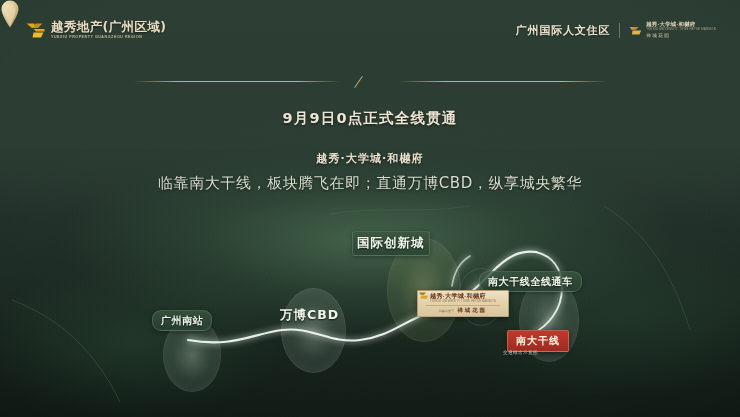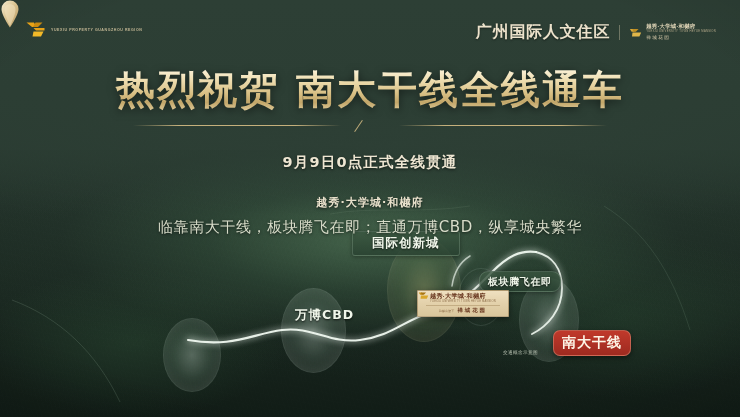--- a/index.html
+++ b/index.html
@@ -65,21 +65,21 @@
     text-shadow:0 1px 2px rgba(0,0,0,.5);
   }
   .brand-en{
     font-size:3.6px; font-weight:700; color:#cdbf9b; letter-spacing:.55px;
     margin-top:2.5px; opacity:.95; transform:scaleY(1.05);
   }
 
   .hright{ position:absolute; right:24px; top:22px; display:flex; align-items:center; gap:9px; }
   .hright-title{
     font-family:"DejaVu Sans","Liberation Sans",sans-serif;
-    font-size:16px; font-weight:700; color:#ece2cb; letter-spacing:.8px;
+    font-size:11px; font-weight:700; color:#ece2cb; letter-spacing:.8px;
     text-shadow:0 1px 2px rgba(0,0,0,.5);
     margin-left:24px;
   }
   .hr-div{ width:1px; height:15px; background:rgba(220,208,178,.38); }
   .hright-logo{ display:flex; align-items:center; gap:4px; }
   .hl-mark{ width:13px; height:11px; flex:0 0 auto; }
   .hl-txt{ display:flex; flex-direction:column; line-height:1; }
   .hl-a{ font-size:5.4px; font-weight:700; color:#e4d8ba; letter-spacing:.25px; white-space:nowrap; }
   .hl-b{ font-size:2.7px; color:#b8ac8c; letter-spacing:.3px; margin-top:1.5px; white-space:nowrap; }
   .hl-c{ font-size:4.6px; color:#d9cbab; letter-spacing:1.4px; margin-top:2.5px; white-space:nowrap; }
@@ -183,37 +183,36 @@
     padding:2.5px 8px;
     border-radius:9px;
     background:linear-gradient(180deg, rgba(58,86,64,.82) 0%, rgba(40,64,48,.80) 100%);
     border:1px solid rgba(185,215,190,.22);
     font-family:"DejaVu Sans","Liberation Sans",sans-serif;
     font-size:10px; font-weight:700; letter-spacing:.6px;
     color:#f0f6ea; white-space:nowrap;
     text-shadow:0 1px 2px rgba(0,0,0,.7);
     box-shadow:0 1px 4px rgba(0,0,0,.35);
   }
-  .pill.big{ font-size:12.5px; padding:3px 19px; border-radius:3px; letter-spacing:1px; }
+  .pill.big{ font-size:12.5px; padding:3px 4px; border-radius:3px; letter-spacing:1px; }
   .pill.p1{ left:152px; top:310px; }          
   .pill.p2{ left:276px; top:304px; background:none; border:none; box-shadow:none; } 
   .pill.p3{ left:352px; top:231px; }          
   .pill.p4{ left:479px; top:271px; }          
 
   
   .redbadge{
     position:absolute; left:507px; top:330px; z-index:9;
-    padding:3px 8px; border-radius:7px;
+    padding:3px 8px; border-radius:2px;
     background:linear-gradient(180deg,#c0392b 0%, #9e2a20 100%);
     border:1px solid rgba(240,190,160,.35);
     font-family:"DejaVu Sans","Liberation Sans",sans-serif;
-    font-size:14px; font-weight:700; letter-spacing:1px;
+    font-size:10px; font-weight:700; letter-spacing:1px;
     color:#fdf4e6; white-space:nowrap;
     box-shadow:0 2px 5px rgba(0,0,0,.45);
-    margin-left:46px;
   }
   .redbadge-note{
     position:absolute; left:503px; top:350px; z-index:9;
     font-family:"DejaVu Sans","Liberation Sans",sans-serif;
     font-size:4.6px; letter-spacing:.4px; color:#b9c2b2; white-space:nowrap;
   }
 
   
   .pin{ position:absolute; left:444px; top:264px; width:20px; height:28px; z-index:9; }
   .plaque{
@@ -249,20 +248,21 @@
   <div class="header">
 
     <div class="brand">
       <svg class="brand-mark" viewBox="0 0 38 34">
         <path d="M1 3 L16 3 L21 12 L12 12 Z" fill="#e8a317"></path>
         <path d="M15 14 L37 14 L37 19 L20 19 Z" fill="#e8a317"></path>
         <path d="M15 21 L35 21 L30 31 L13 31 Z" fill="#f2b928"></path>
         <path d="M19 3 L33 3 L24 12 L14 12 Z" fill="#c98a10"></path>
       </svg>
       <div class="brand-txt">
+        <div class="brand-cn">越秀地产(广州区域)</div>
         <div class="brand-en">YUEXIU PROPERTY GUANGZHOU REGION</div>
       </div>
     </div>
 
     <div class="hright">
       <div class="hright-title">广州国际人文住区</div>
       <div class="hr-div"></div>
       <div class="hright-logo">
         <svg class="hl-mark" viewBox="0 0 30 24">
           <path d="M2 4 L10 4 L13 10 L6 10 Z" fill="#d9a93a"></path>
@@ -272,23 +272,20 @@
         <div class="hl-txt">
           <div class="hl-a">越秀·大学城·和樾府</div>
           <div class="hl-b">YUEXIU UNIVERSITY TOWN HEYUE MANSION</div>
           <div class="hl-c">禅城花园</div>
         </div>
       </div>
     </div>
   </div>
 
   <div class="titlewrap">
-    <div class="maintitle">
-      <span>热烈祝贺</span><span class="gap"></span><span>南大干线全线通车</span>
-    </div>
 
     <div class="rule">
       <div class="ln left"></div>
       <div class="slash"></div>
       <div class="ln right"></div>
     </div>
 
     <div class="subtitle">9月9日0点正式全线贯通</div>
     <div class="proj-name">越秀·大学城·和樾府</div>
     <div class="proj-desc">临靠南大干线，板块腾飞在即；直通万博CBD，纵享城央繁华</div>
@@ -319,23 +316,24 @@
 
       <path d="M536,252 C552,256 562,268 562,288 C562,310 548,326 532,334" fill="none" stroke="#f2faf2" stroke-width="1.9" stroke-linecap="round" opacity="0.9" filter="url(#rglow)"></path>
 
       <path d="M452,286 C454,272 460,262 470,256" fill="none" stroke="#f2faf2" stroke-width="1.5" stroke-linecap="round" opacity="0.7" filter="url(#rglow)"></path>
 
       <path d="M12,300 C60,318 96,352 120,402" fill="none" stroke="#9fbfa4" stroke-width="1" opacity="0.18"></path>
       <path d="M604,206 C646,232 672,272 690,330" fill="none" stroke="#9fbfa4" stroke-width="1" opacity="0.14"></path>
       <path d="M330,214 C372,206 420,214 470,206" fill="none" stroke="#9fbfa4" stroke-width="0.9" opacity="0.12"></path>
     </svg>
 
+    <div class="pill p1">广州南站</div>
     <div class="pill big p2">万博CBD</div>
     <div class="pill big p3">国际创新城</div>
-    <div class="pill p4">板块腾飞在即</div>
+    <div class="pill p4">南大干线全线通车</div>
 
     <div class="redbadge">南大干线</div>
     <div class="redbadge-note">交通概念示意图</div>
 
     <svg class="pin" viewBox="0 0 40 56">
       <defs>
         <linearGradient id="pg" x1="0" y1="0" x2="1" y2="1">
           <stop offset="0%" stop-color="#fdf3d8"></stop>
           <stop offset="45%" stop-color="#e3cb97"></stop>
           <stop offset="100%" stop-color="#b9975c"></stop>

